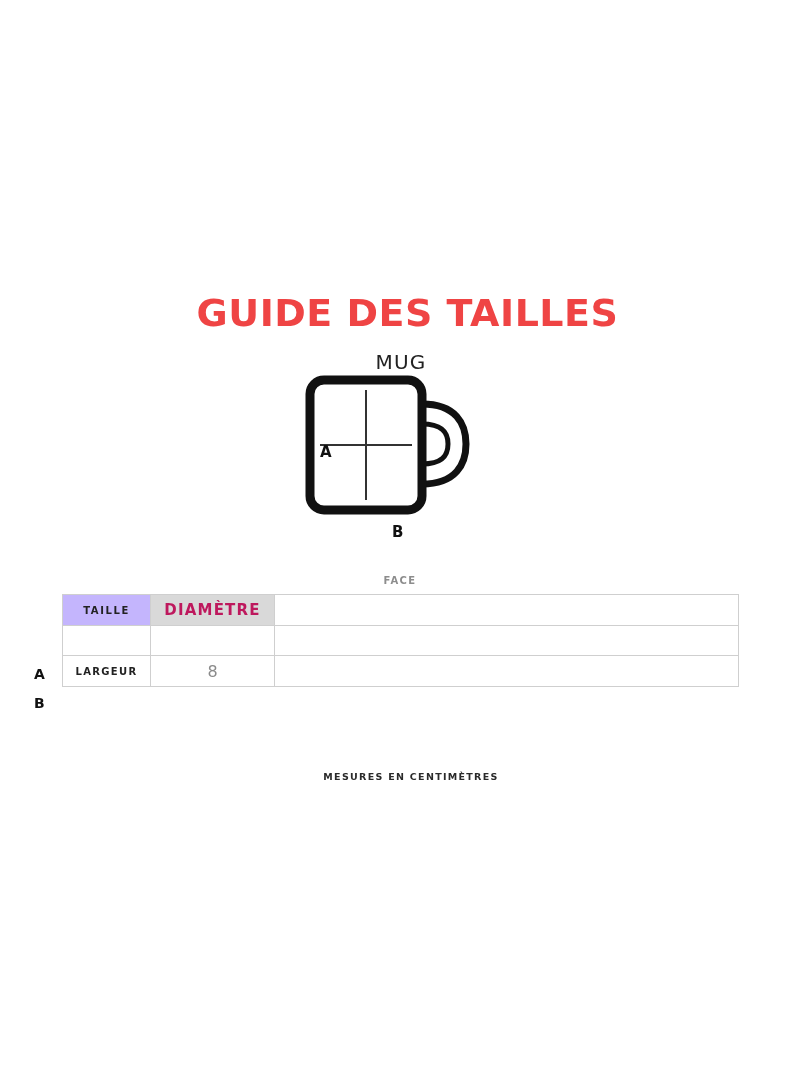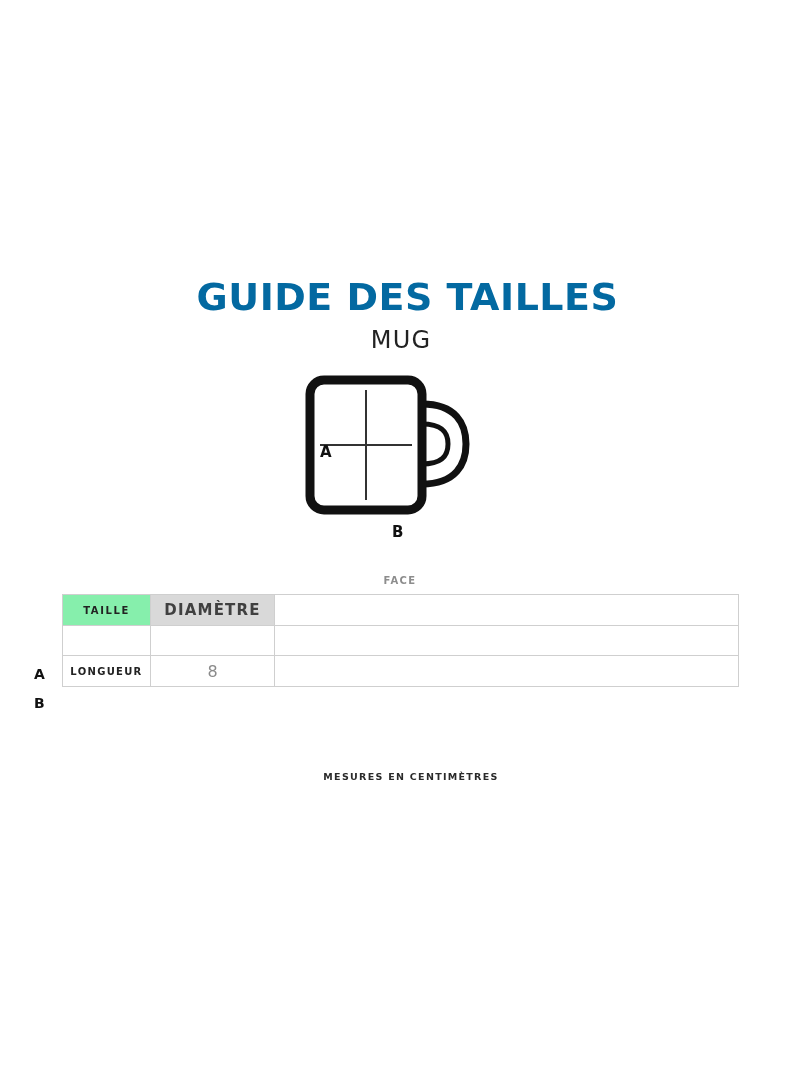--- a/index.html
+++ b/index.html
@@ -27,27 +27,27 @@
     top: 278px;
     left: 0;
     width: 800px;
     text-align: center;
   }
   .main-title {
     font-size: 38px;
     font-weight: 700;
     letter-spacing: 0.5px;
     line-height: 1.05;
-    color: #0369a1;
-    margin: 0;
+    color: #ef4444;
+    margin: 16px;
     font-family: "DejaVu Sans", sans-serif;
     padding-left: 15px;
   }
   .sub-title {
-    font-size: 24px;
+    font-size: 20px;
     font-weight: 400;
     letter-spacing: 1.2px;
     color: #222222;
     margin: 8px 0 0 2px;
     font-family: "DejaVu Sans", sans-serif;
   }
 
   
   .diagram {
     position: absolute;
@@ -108,34 +108,34 @@
     border: 1px solid #cfcfcf;
     padding: 0;
     height: 30px;
     vertical-align: middle;
   }
   .col-label { width: 88px; }
   .col-value { width: 124px; }
   .col-rest  { width: 464px; }
 
   th.head-taille {
-    background: #86efac;
+    background: #c4b5fd;
     font-size: 10px;
     letter-spacing: 1.6px;
     font-weight: 700;
     color: #222;
     text-align: center;
     font-family: "DejaVu Sans", sans-serif;
   }
   th.head-diam {
     background: #d9d9d9;
     font-size: 15px;
     letter-spacing: 1.2px;
     font-weight: 700;
-    color: #404040;
+    color: #be185d;
     text-align: center;
     font-family: "DejaVu Sans", sans-serif;
   }
   th.head-blank {
     background: #ffffff;
   }
   tr.spacer-row td {
     height: 29px;
     background: #ffffff;
   }
@@ -226,21 +226,21 @@
           <th class="head-blank"></th>
         </tr>
       </thead>
       <tbody>
         <tr class="spacer-row">
           <td></td>
           <td></td>
           <td></td>
         </tr>
         <tr>
-          <td class="row-label">LONGUEUR</td>
+          <td class="row-label">LARGEUR</td>
           <td class="row-value">8</td>
           <td class="row-blank"></td>
         </tr>
       </tbody>
     </table>
   </div>
 
   <div class="footnote">MESURES EN CENTIMÈTRES</div>
 
 </div>

